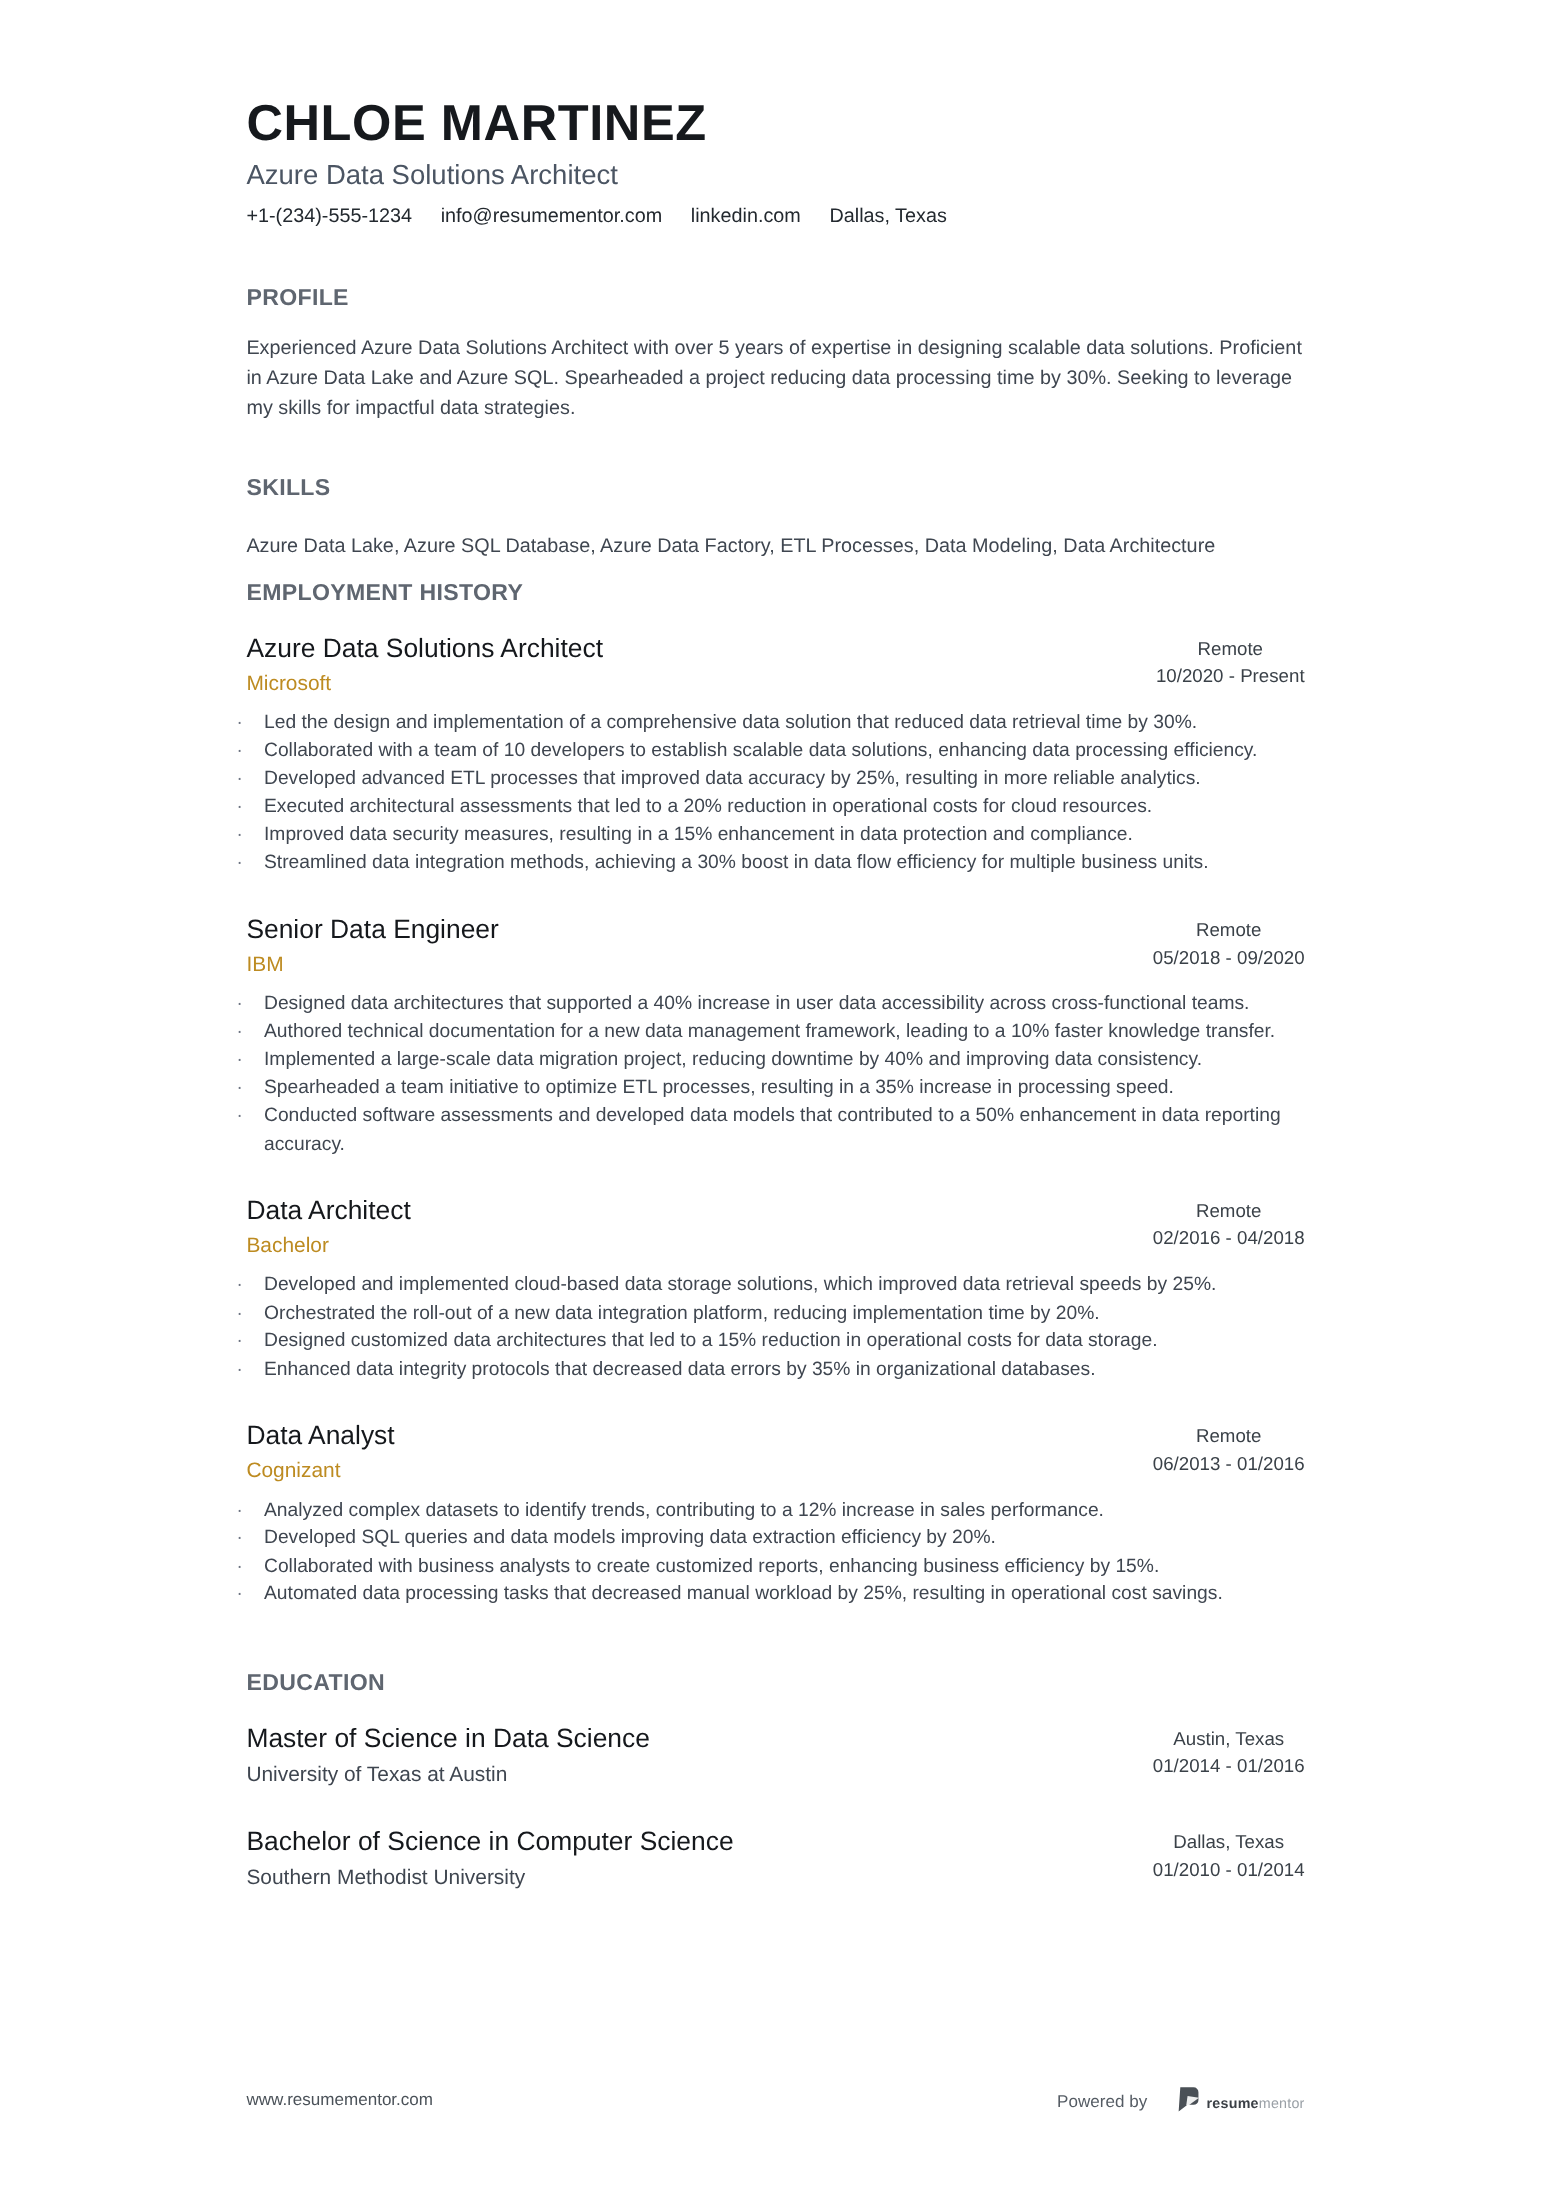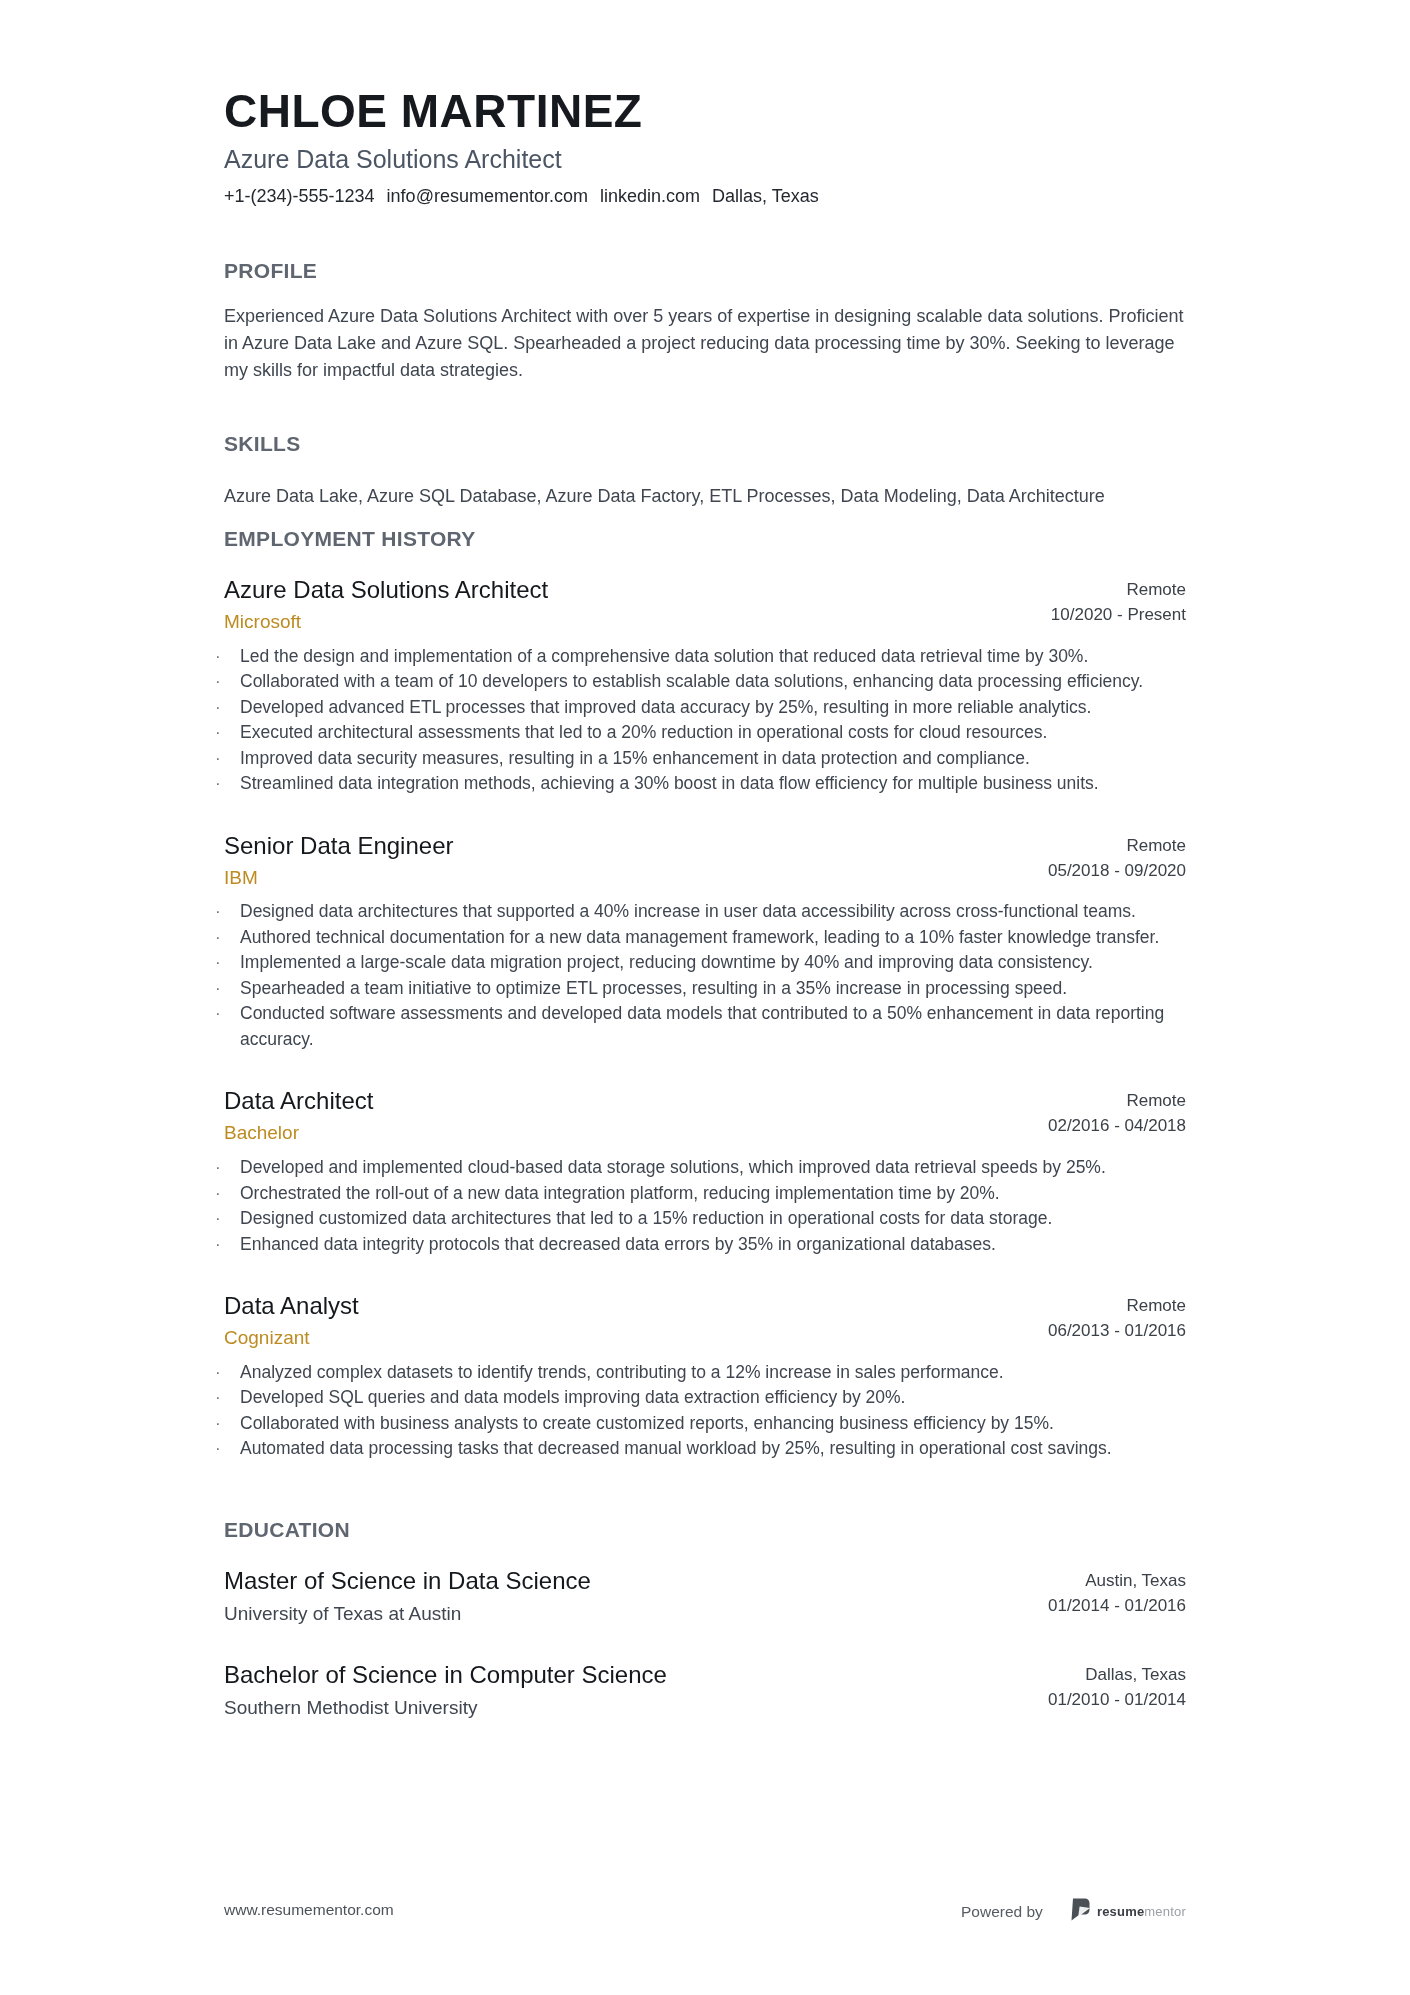--- a/index.html
+++ b/index.html
@@ -27,21 +27,21 @@
   }
   .subtitle {
     margin-top: 7px;
     font-size: 25px;
     line-height: 1.25;
     color: #4b5563;
   }
   .contact {
     margin-top: 11px;
     display: flex;
-    gap: 12px;
+    gap: 26px;
     font-size: 18px;
     color: #23292f;
   }
 
   
   .sec-heading {
     margin: 0;
     font-size: 21px;
     font-weight: 700;
     letter-spacing: 0.3px;
@@ -88,21 +88,21 @@
     line-height: 1.25;
     color: #bd8b21;
   }
   .entry-school {
     margin-top: 6px;
     font-size: 19px;
     line-height: 1.25;
     color: #3f4650;
   }
   .entry-meta {
-    text-align: right;
+    text-align: center;
     font-size: 17px;
     line-height: 25px;
     color: #3a4148;
     white-space: nowrap;
     padding-top: 2px;
   }
 
   ul.bullets {
     list-style: none;
     margin: 10px 0 0 -11px;

